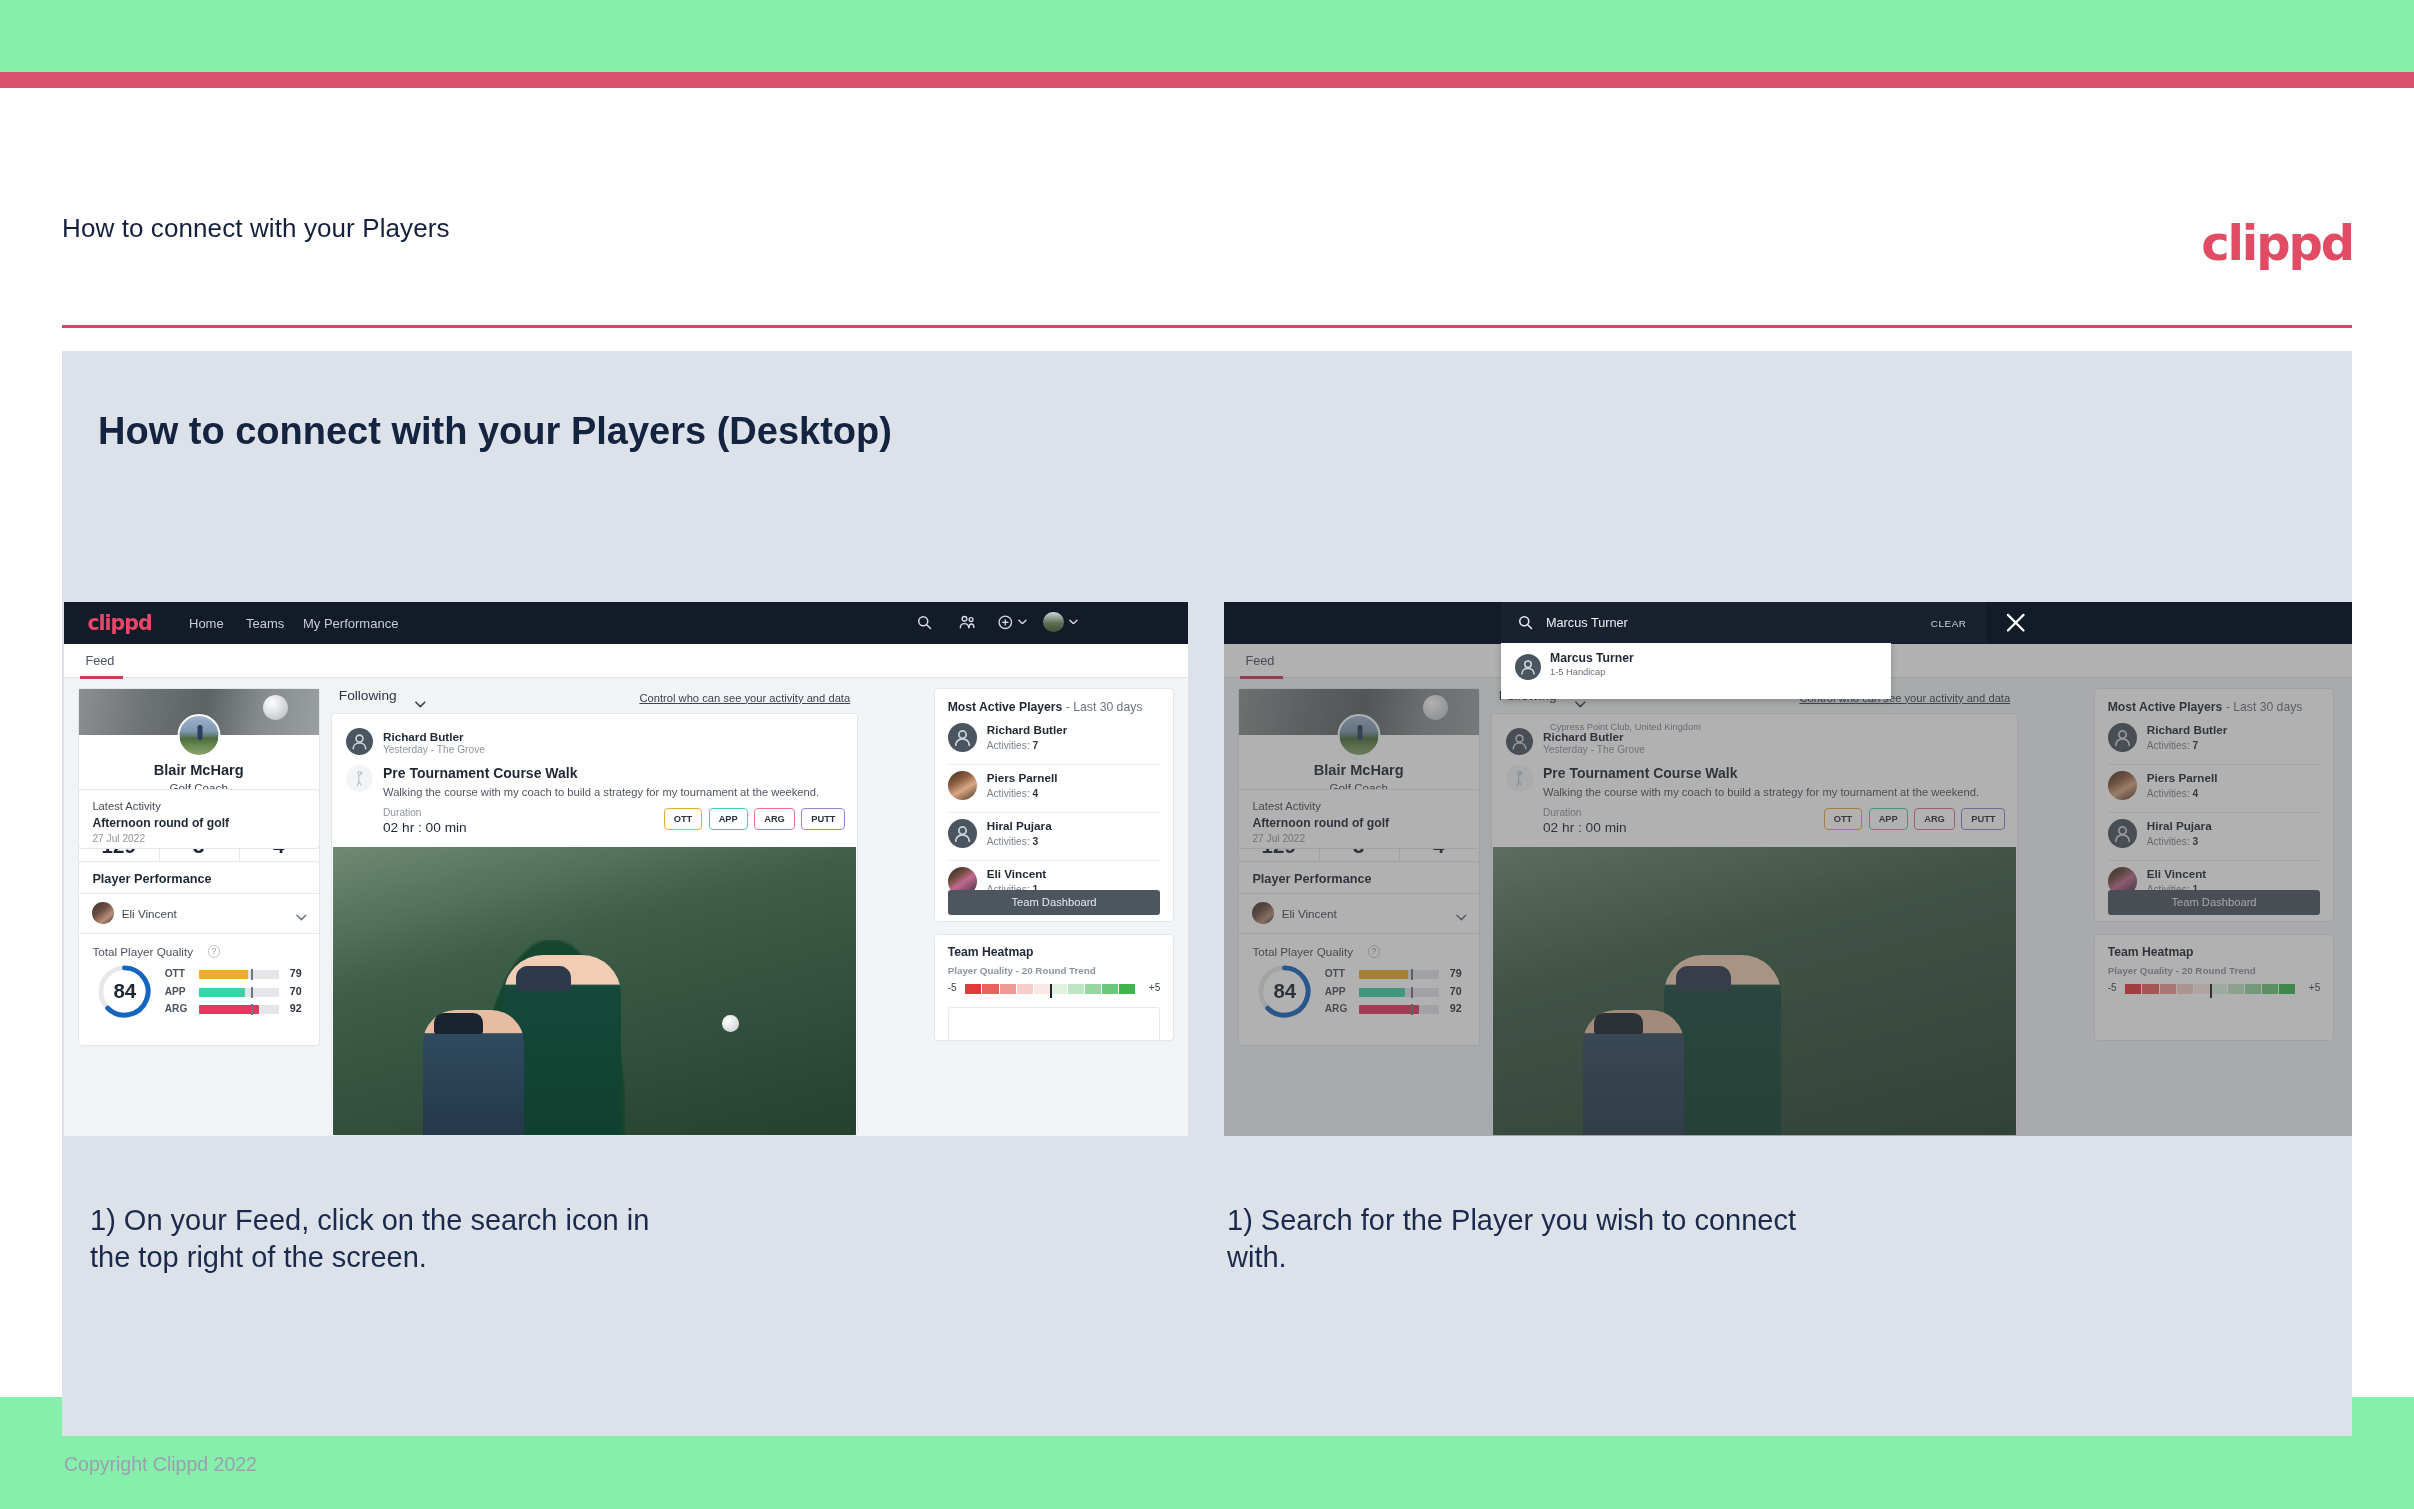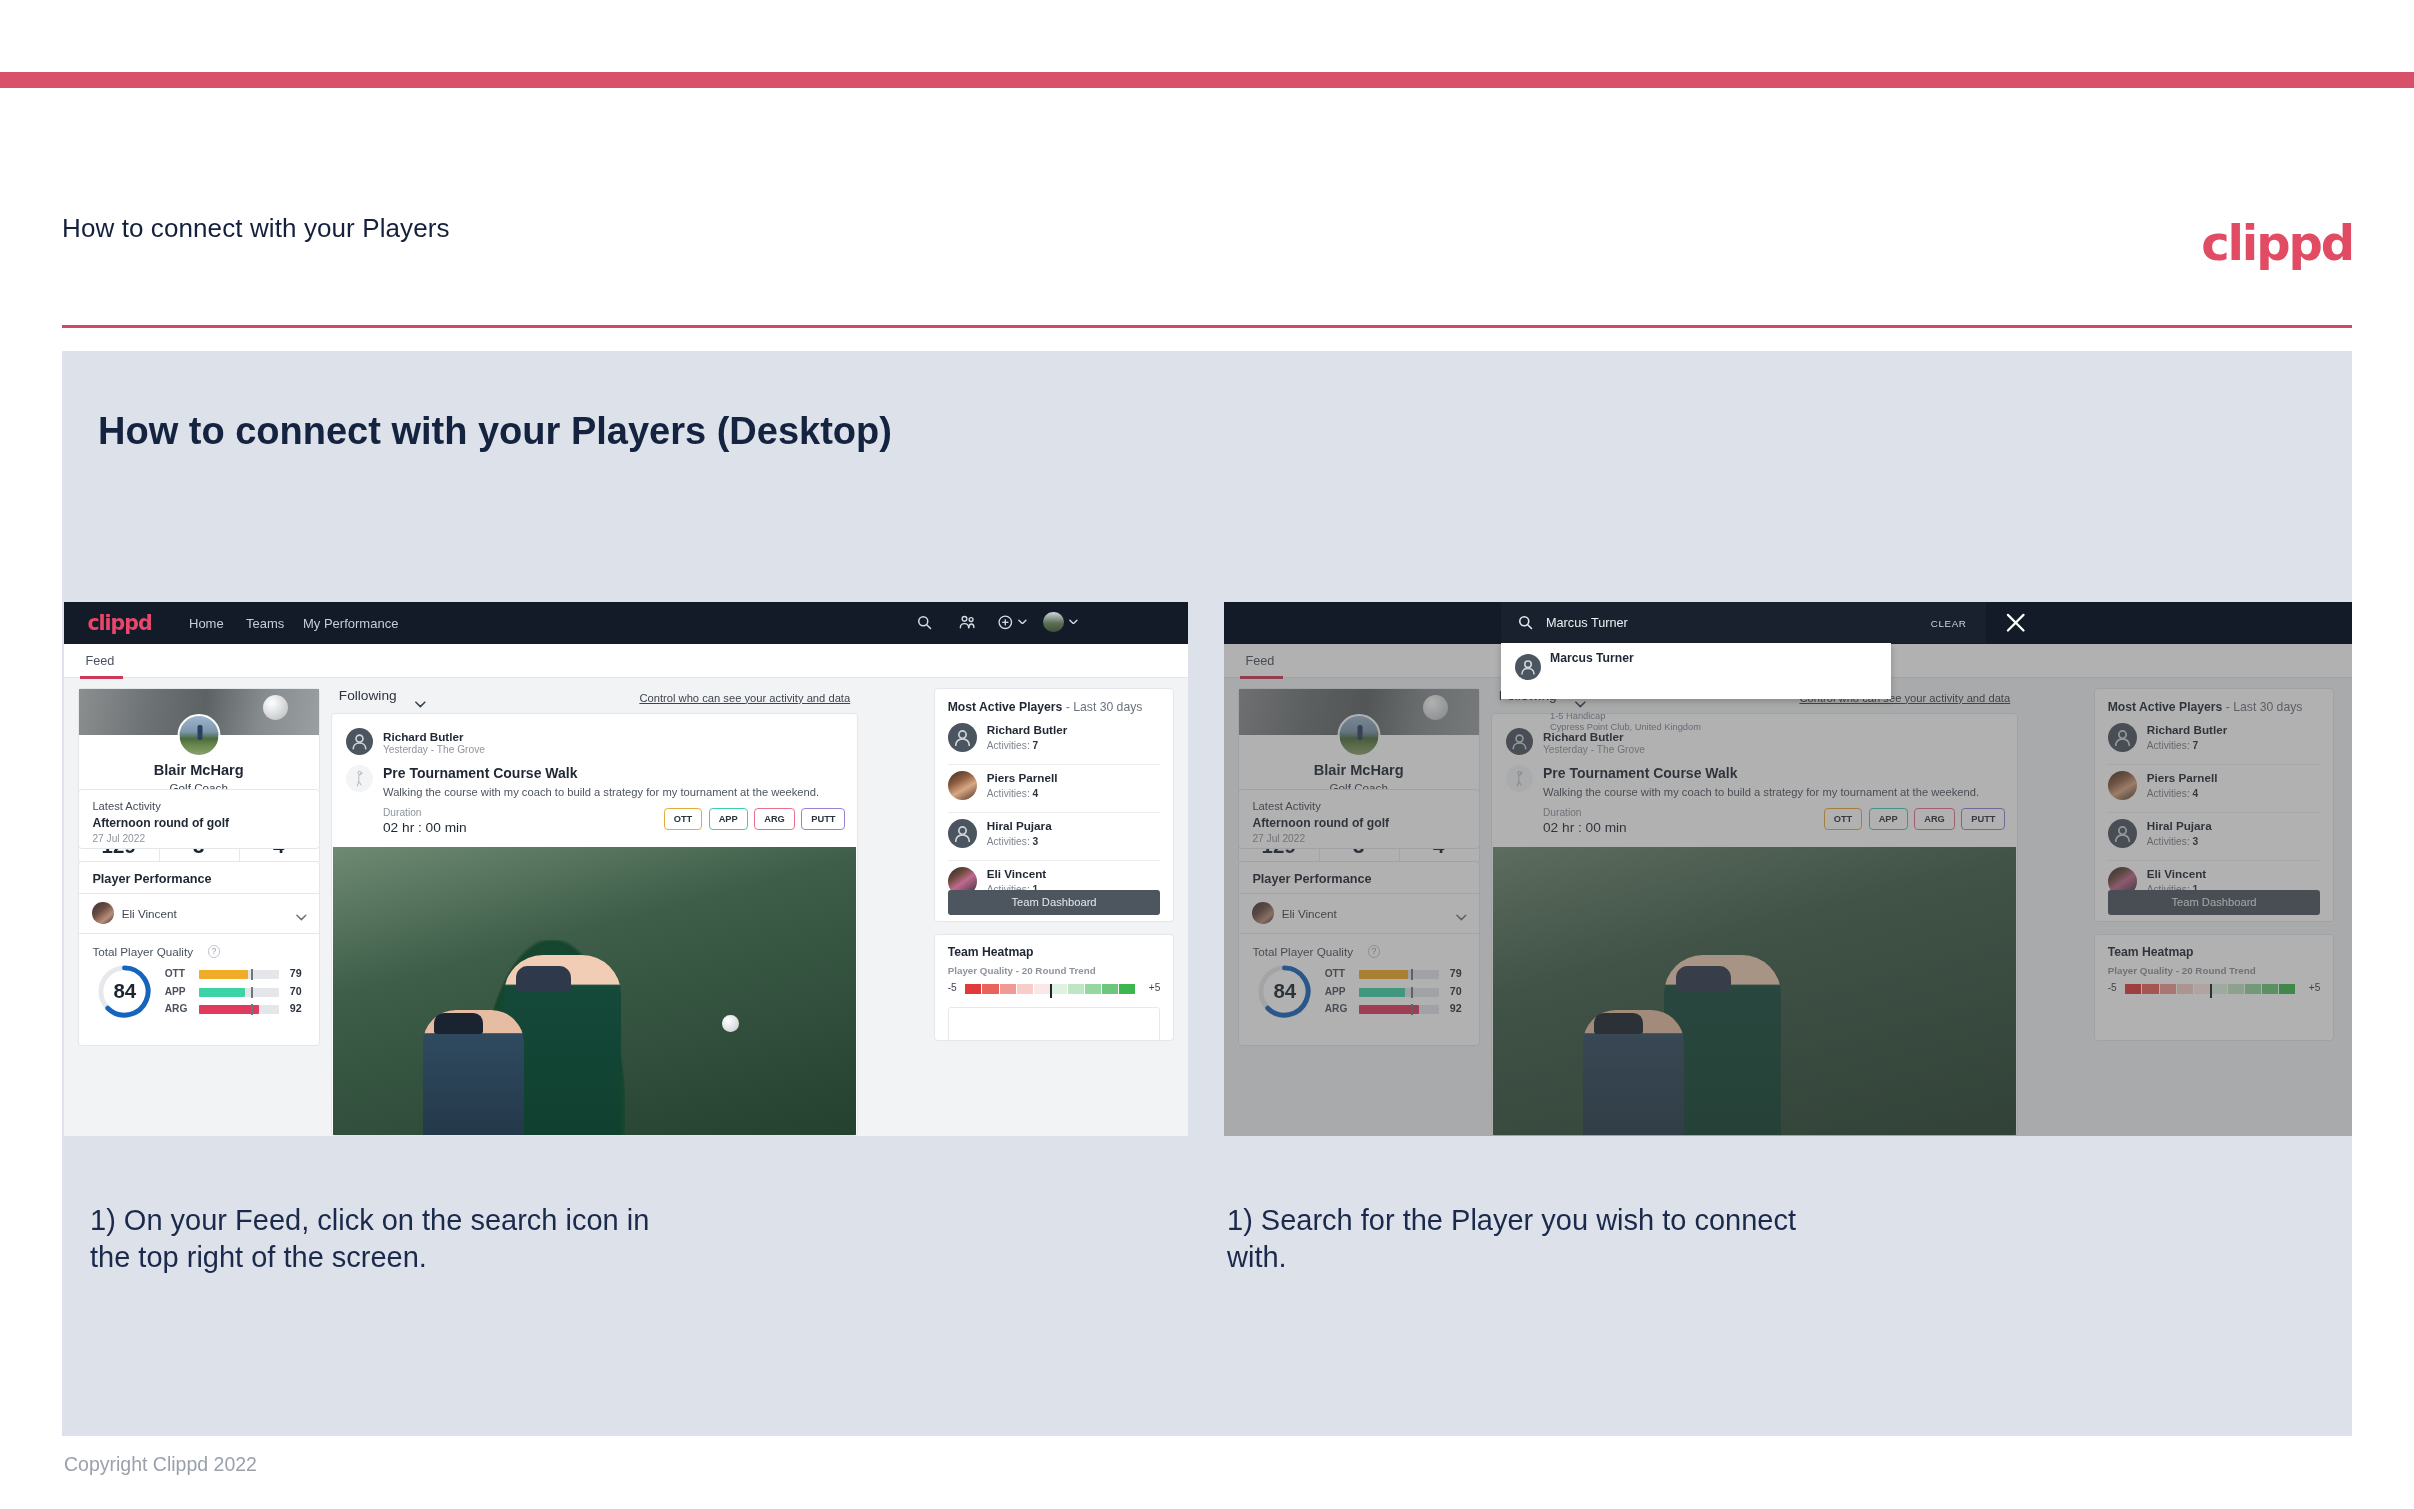--- a/index.html
+++ b/index.html
@@ -4,21 +4,21 @@
 <style>
   * { box-sizing: border-box; margin: 0; padding: 0; }
   html, body {
     width: 2415px; height: 1510px;
     background: #000;
     font-family: "Liberation Sans", sans-serif;
     overflow: hidden;
   }
 
   
-  #stage { position: relative; width: 2415px; height: 1510px; background: #ffffff; }
+  #stage { position: relative; width: 2415px; height: 1510px; background: #86efac; }
 
   #redstripe { position: absolute; left: 0; top: 72px; width: 2415px; height: 15.6px; background: #d9506a; }
 
   #slide {
     position: absolute; left: 0; top: 88px; width: 2415px; height: 1309px;
     background: #ffffff;
   }
 
   
   .hdr-title {
@@ -207,21 +207,21 @@
   .search-ico { position: absolute; left: 15.6px; top: 11.7px; }
   .search-val { position: absolute; left: 45px; top: 13.7px; font-size: 12.7px; color: #eef0f3; }
   .clear-btn { position: absolute; right: 19.5px; top: 15.6px; font-size: 9.8px; color: #cfd3da; letter-spacing: 0.6px; }
   .close-x { position: absolute; left: 780px; top: 8.8px; }
   .sugg {
     position: absolute; left: 277px; top: 41px; width: 390px; height: 56px;
     background: #fff; box-shadow: 0 2px 6.8px rgba(0,0,0,.22);
   }
   .sugg-av { position: absolute; left: 13.7px; top: 10.7px; width: 26px; height: 26px; border-radius: 50%; background: #4b5560; }
   .sugg-name { position: absolute; left: 49px; top: 7.8px; font-size: 12.2px; font-weight: bold; color: #1f2733; }
-  .sugg-l1 { position: absolute; left: 49px; top: 24.4px; font-size: 9.3px; color: #656c76; margin-top: 44px; }
+  .sugg-l1 { position: absolute; left: 49px; top: 24.4px; font-size: 9.3px; color: #656c76; }
   .sugg-l2 { position: absolute; left: 49px; top: 36px; font-size: 9.3px; color: #656c76; margin-top: 43px; }
 </style>
 </head>
 <body>
 
 <div id="stage">
   <div id="redstripe"></div>
 
   <div id="slide">
 

